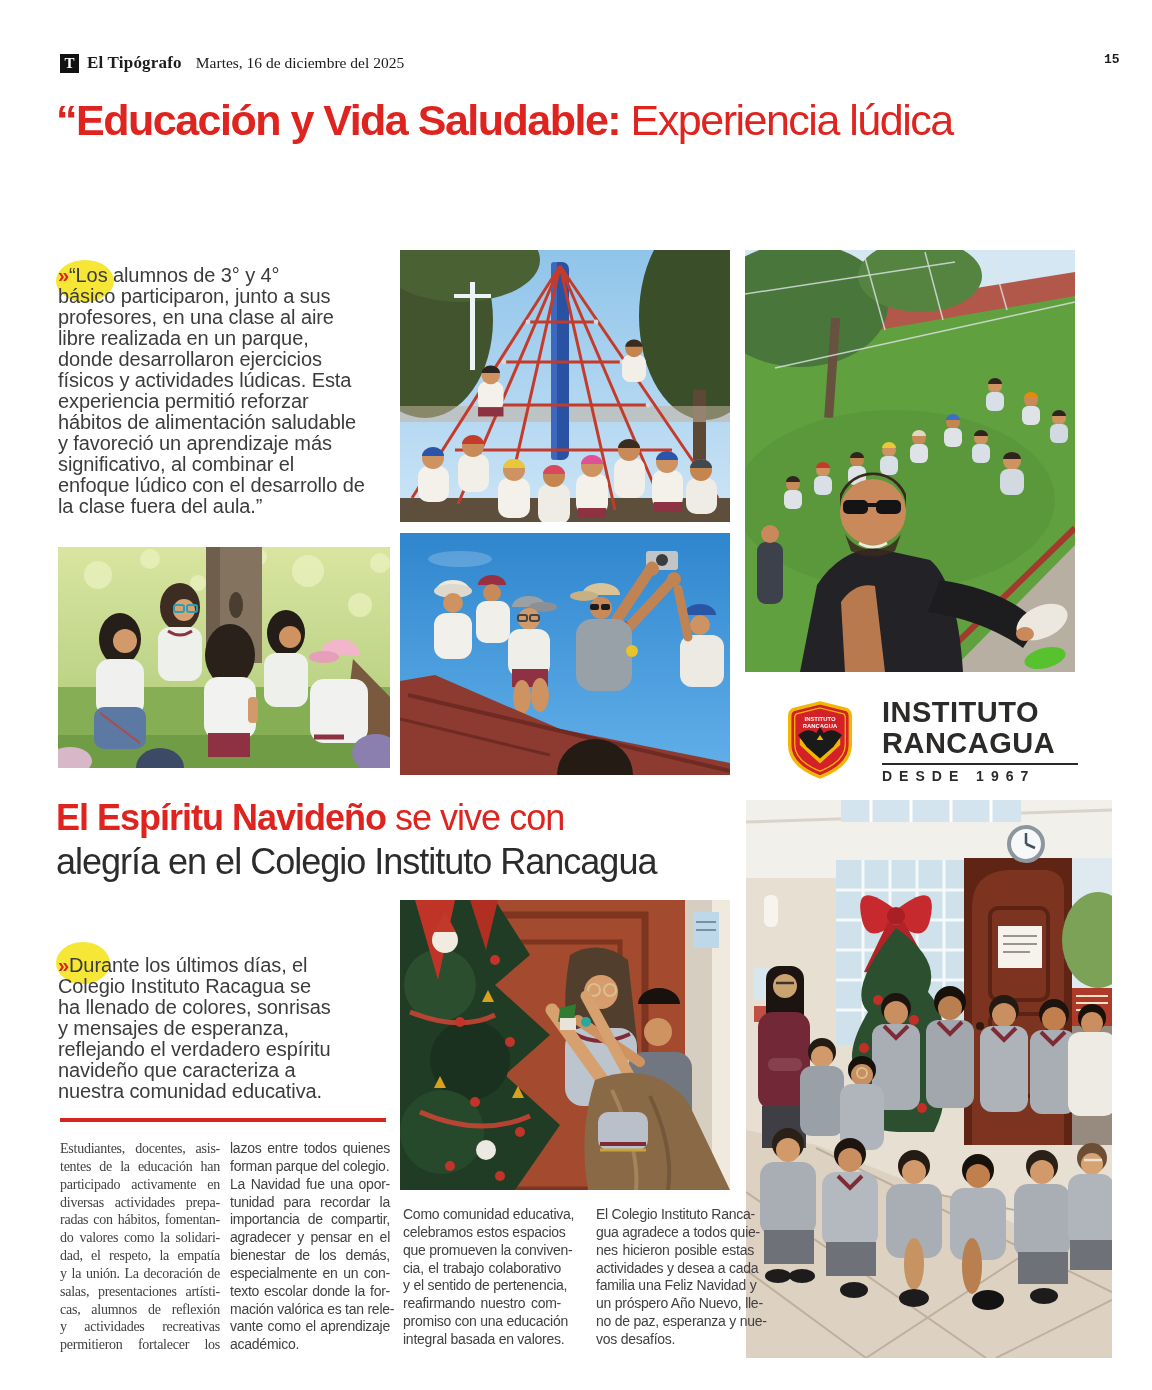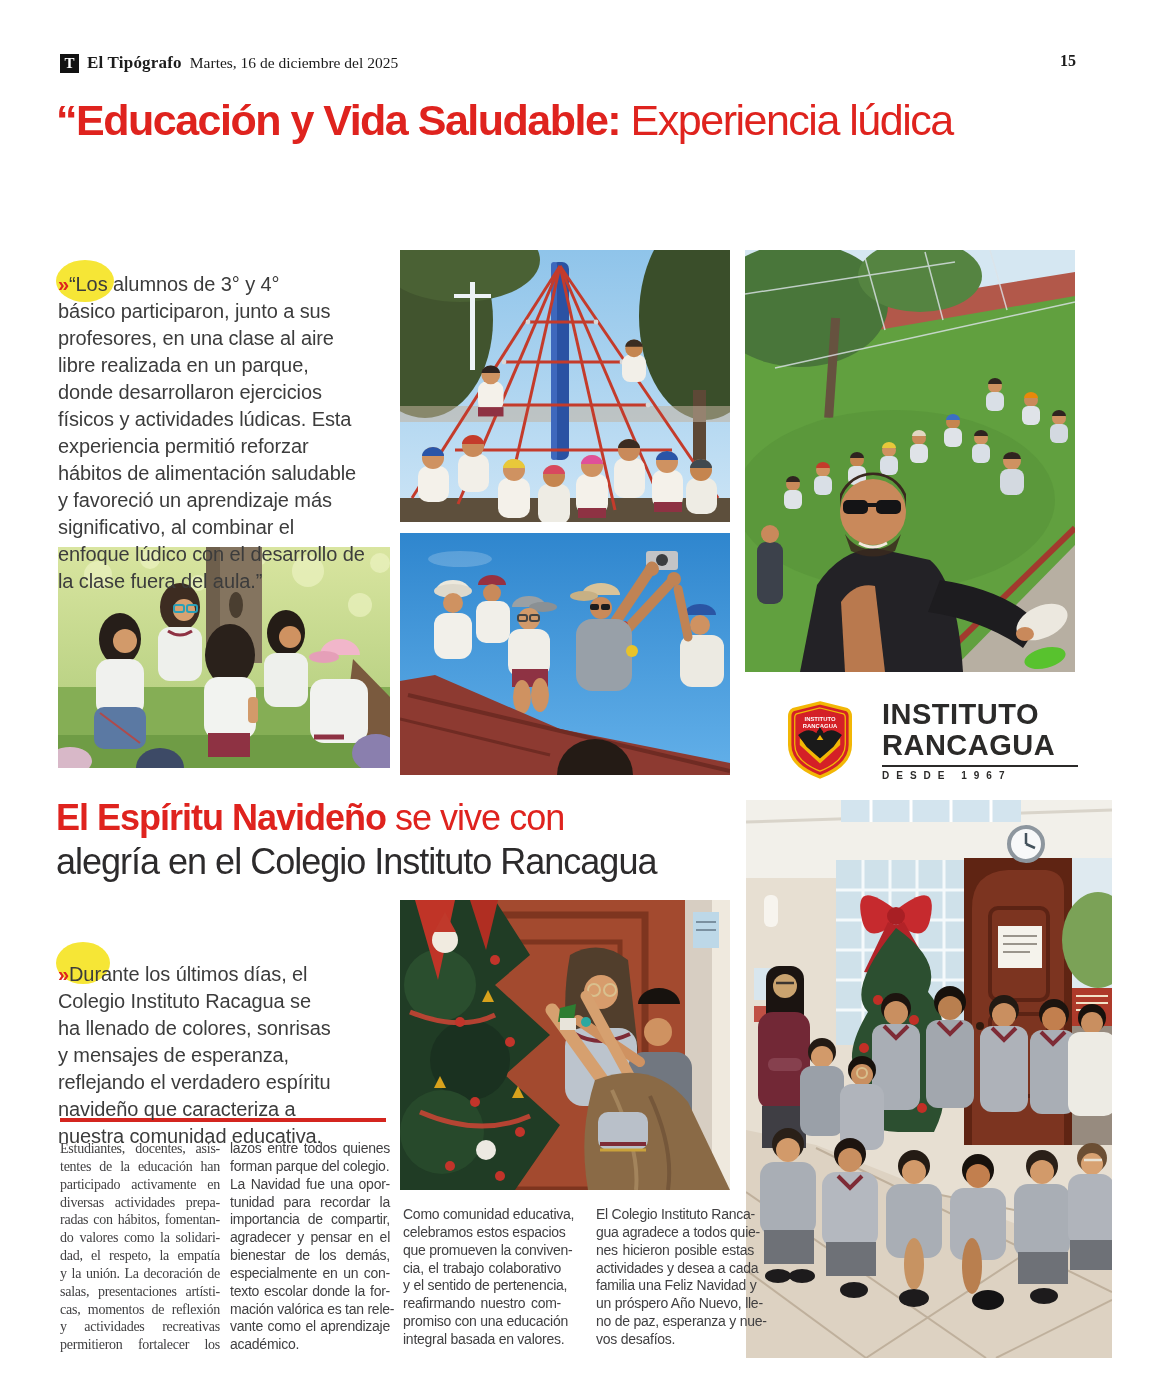--- a/index.html
+++ b/index.html
@@ -6,33 +6,33 @@
   #page{position:relative;width:1152px;height:1390px;background:#ffffff;margin:0 auto;
         font-family:"Liberation Sans",sans-serif;overflow:hidden;}
   .abs{position:absolute;}
 
   
   #masthead{left:60px;top:52px;height:22px;display:flex;align-items:center;gap:8px;
             font-family:"Liberation Serif",serif;color:#1c1c1c;}
   #mh-logo{width:19px;height:19px;background:#111;color:#fff;display:flex;align-items:center;
            justify-content:center;font-family:"Liberation Serif",serif;font-weight:bold;font-size:15px;}
   #mh-brand{font-weight:bold;font-size:17px;letter-spacing:.2px;}
-  #mh-date{font-size:15.5px;margin-left:0;}
-  #page-num{left:1060px;top:52px;font-family:Liberation Serif, serif;font-weight:bold;
-            font-size:16px;color:#1c1c1c;}
+  #mh-date{font-size:15.5px;margin-left:6px;}
+  #page-num{left:1104px;top:52px;font-family:Liberation Mono, monospace;font-weight:bold;
+            font-size:13px;color:#1c1c1c;}
 
   
   .hl{color:#df231e;}
   .hl .k{color:#2d2b2c;}
   .hl .b{font-weight:bold;}
   #hl1{left:56px;top:94px;width:1070px;font-size:43px;line-height:53px;letter-spacing:-1.5px;}
   #hl2{left:56px;top:796px;width:700px;font-size:36px;line-height:44px;letter-spacing:-1px;}
 
   
-  .intro{width:352px;font-size:20px;line-height:27px;color:#3c3c3c;white-space:pre-line;
+  .intro{width:352px;font-size:20px;line-height:21px;color:#3c3c3c;white-space:pre-line;
          letter-spacing:-.1px;}
   .intro .txt{position:relative;z-index:1;}
   .mk{color:#df231e;font-weight:bold;position:relative;z-index:1;}
   .hilite{position:absolute;background:#f6e636;border-radius:50%;z-index:0;}
   #intro1{left:58px;top:244px;}
   #intro1 .hilite{left:-2px;top:16px;width:58px;height:42px;}
   #intro2{left:58px;top:934px;}
   #intro2 .hilite{left:-2px;top:8px;width:54px;height:42px;}
 
   #red-rule{left:60px;top:1118px;width:326px;height:4px;background:#d4251f;}
@@ -54,21 +54,21 @@
   #photoC{left:58px; top:547px;width:332px;height:221px;}
   #photoD{left:400px;top:533px;width:330px;height:242px;}
   #photoE{left:400px;top:900px;width:330px;height:290px;}
   #photoF{left:746px;top:800px;width:366px;height:558px;}
 
   
   #school-logo{left:788px;top:690px;width:290px;height:100px;display:flex;align-items:center;gap:30px;}
   #sl-text{display:flex;flex-direction:column;}
   .sl-name{font-weight:bold;font-size:29px;line-height:31px;color:#2b2a29;letter-spacing:.5px;}
   #sl-rule{height:2px;background:#2b2a29;margin:4px 0 3px 0;width:196px;}
-  #sl-tag{font-size:10px;font-weight:bold;color:#2b2a29;letter-spacing:7px;}
+  #sl-tag{font-size:14px;font-weight:bold;color:#2b2a29;letter-spacing:7px;}
 </style>
 </head>
 <body>
 
 <div id="page">
 
   <div id="masthead" class="abs">
     <div id="mh-logo">T</div>
     <div id="mh-brand">El Tipógrafo</div>
     <div id="mh-date">Martes, 16 de diciembre del 2025</div>
@@ -703,21 +703,21 @@
   <div id="col1" class="abs ncol">
       <div>Estudiantes, docentes, asis-</div>
       <div>tentes de la educación han</div>
       <div>participado activamente en</div>
       <div>diversas actividades prepa-</div>
       <div>radas con hábitos, fomentan-</div>
       <div>do valores como la solidari-</div>
       <div>dad, el respeto, la empatía</div>
       <div>y la unión. La decoración de</div>
       <div>salas, presentaciones artísti-</div>
-      <div>cas, momentos de reflexión</div>
+      <div>cas, alumnos de reflexión</div>
       <div>y actividades recreativas</div>
       <div>permitieron fortalecer los</div>
     </div>
   <div id="col2" class="abs ncol">
       <div>lazos entre todos quienes</div>
       <div class="ln-end">forman parque del colegio.</div>
       <div>La Navidad fue una opor-</div>
       <div>tunidad para recordar la</div>
       <div>importancia de compartir,</div>
       <div>agradecer y pensar en el</div>

